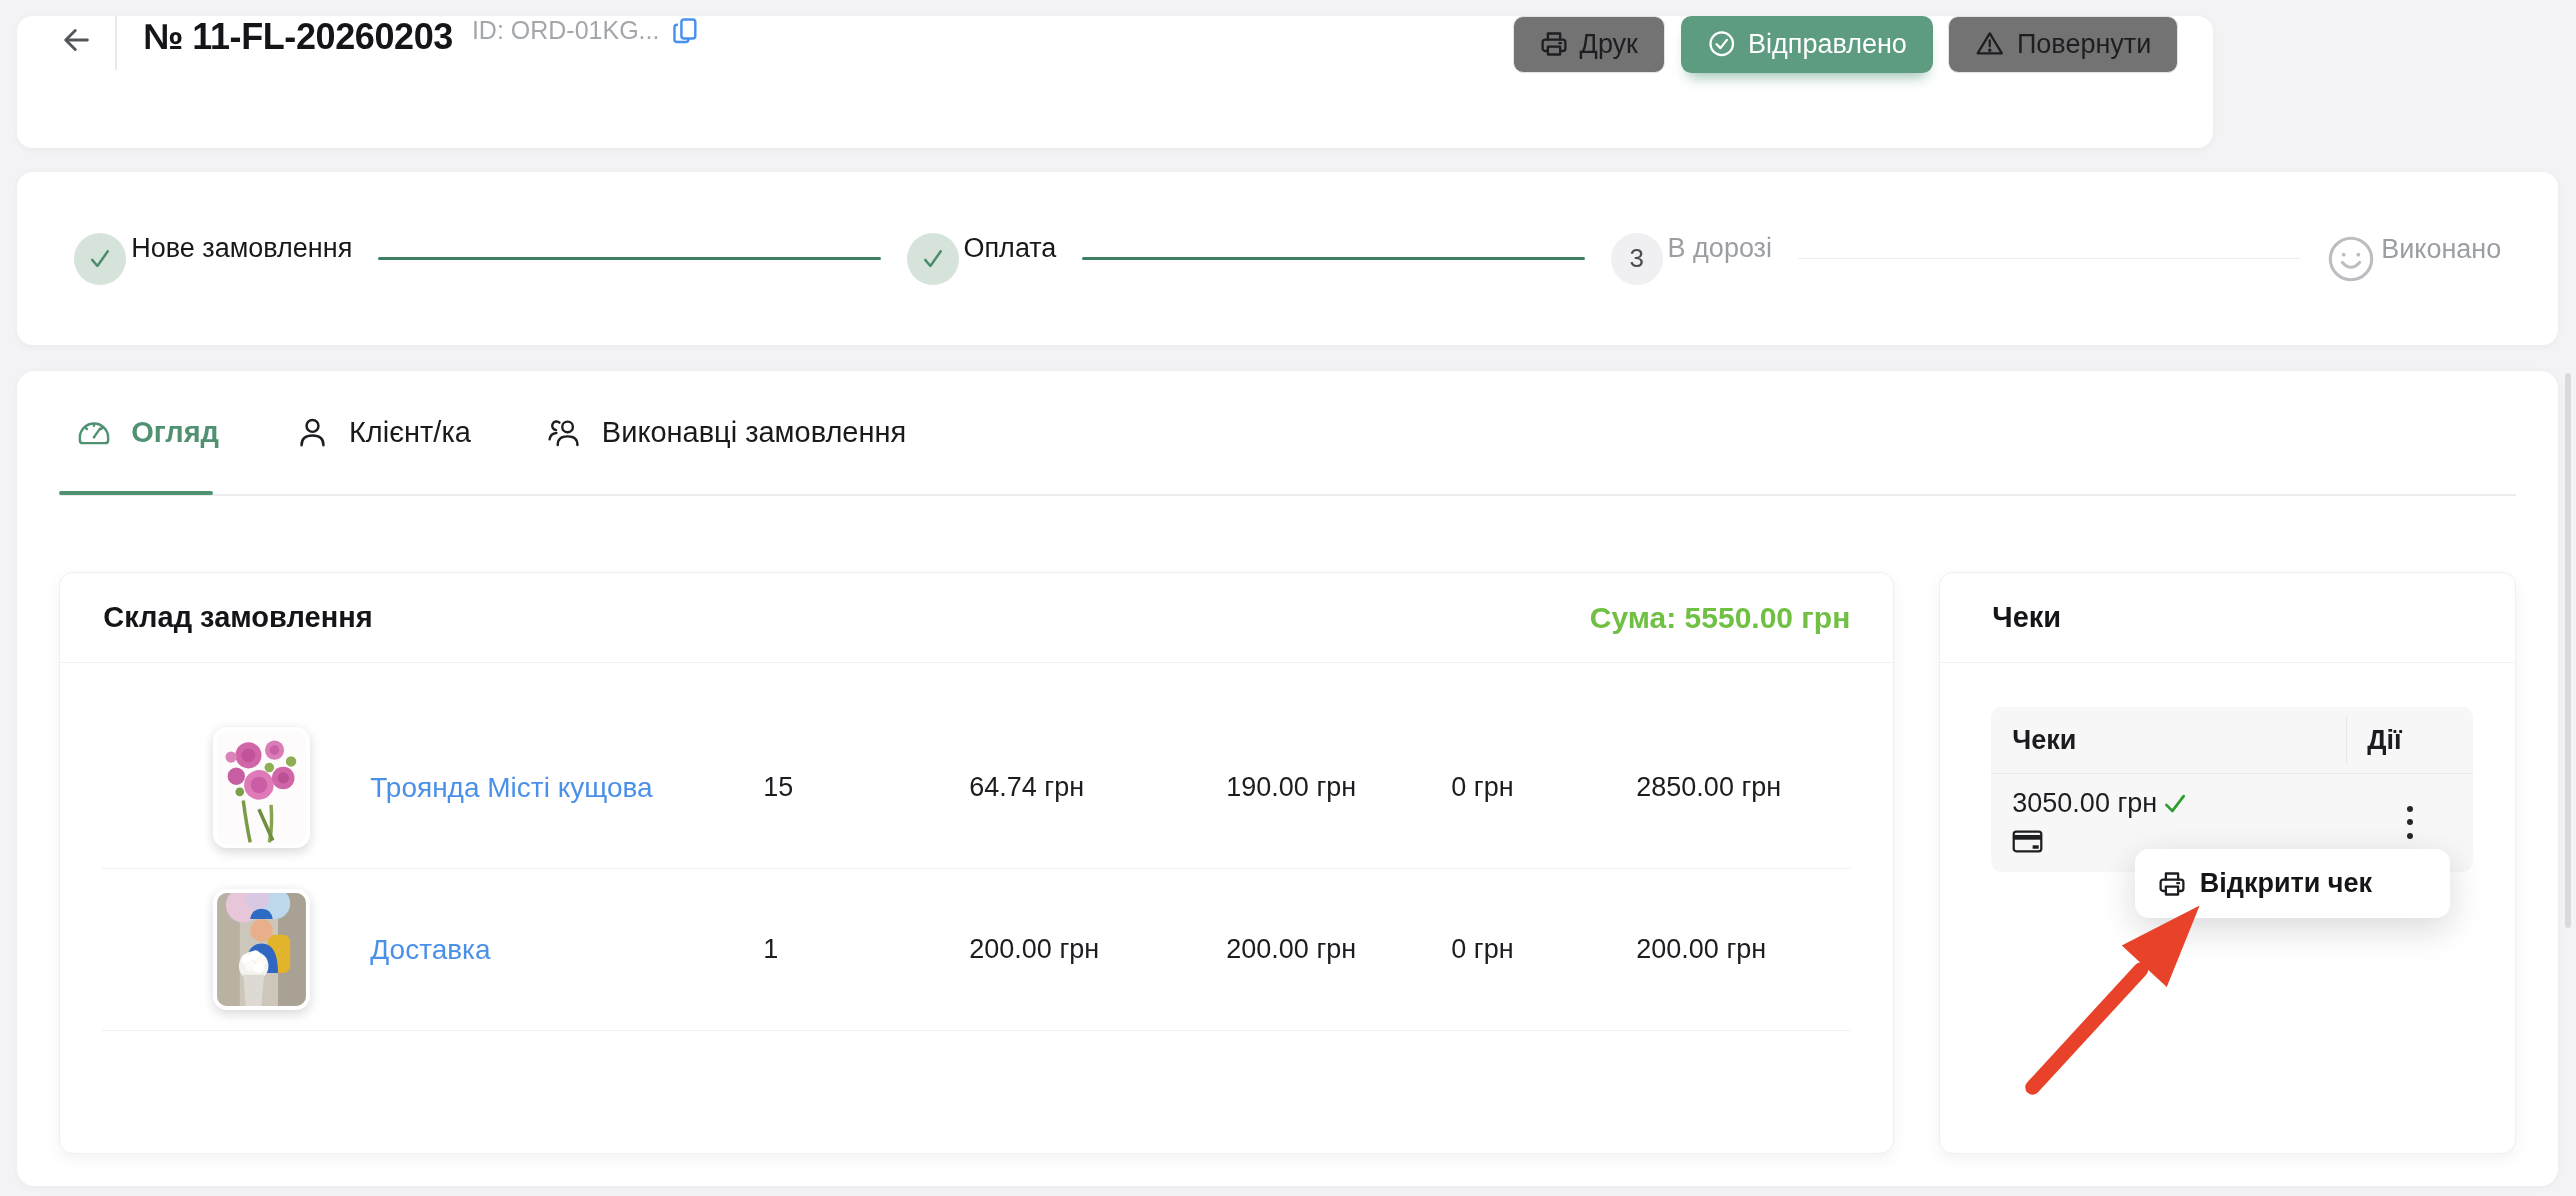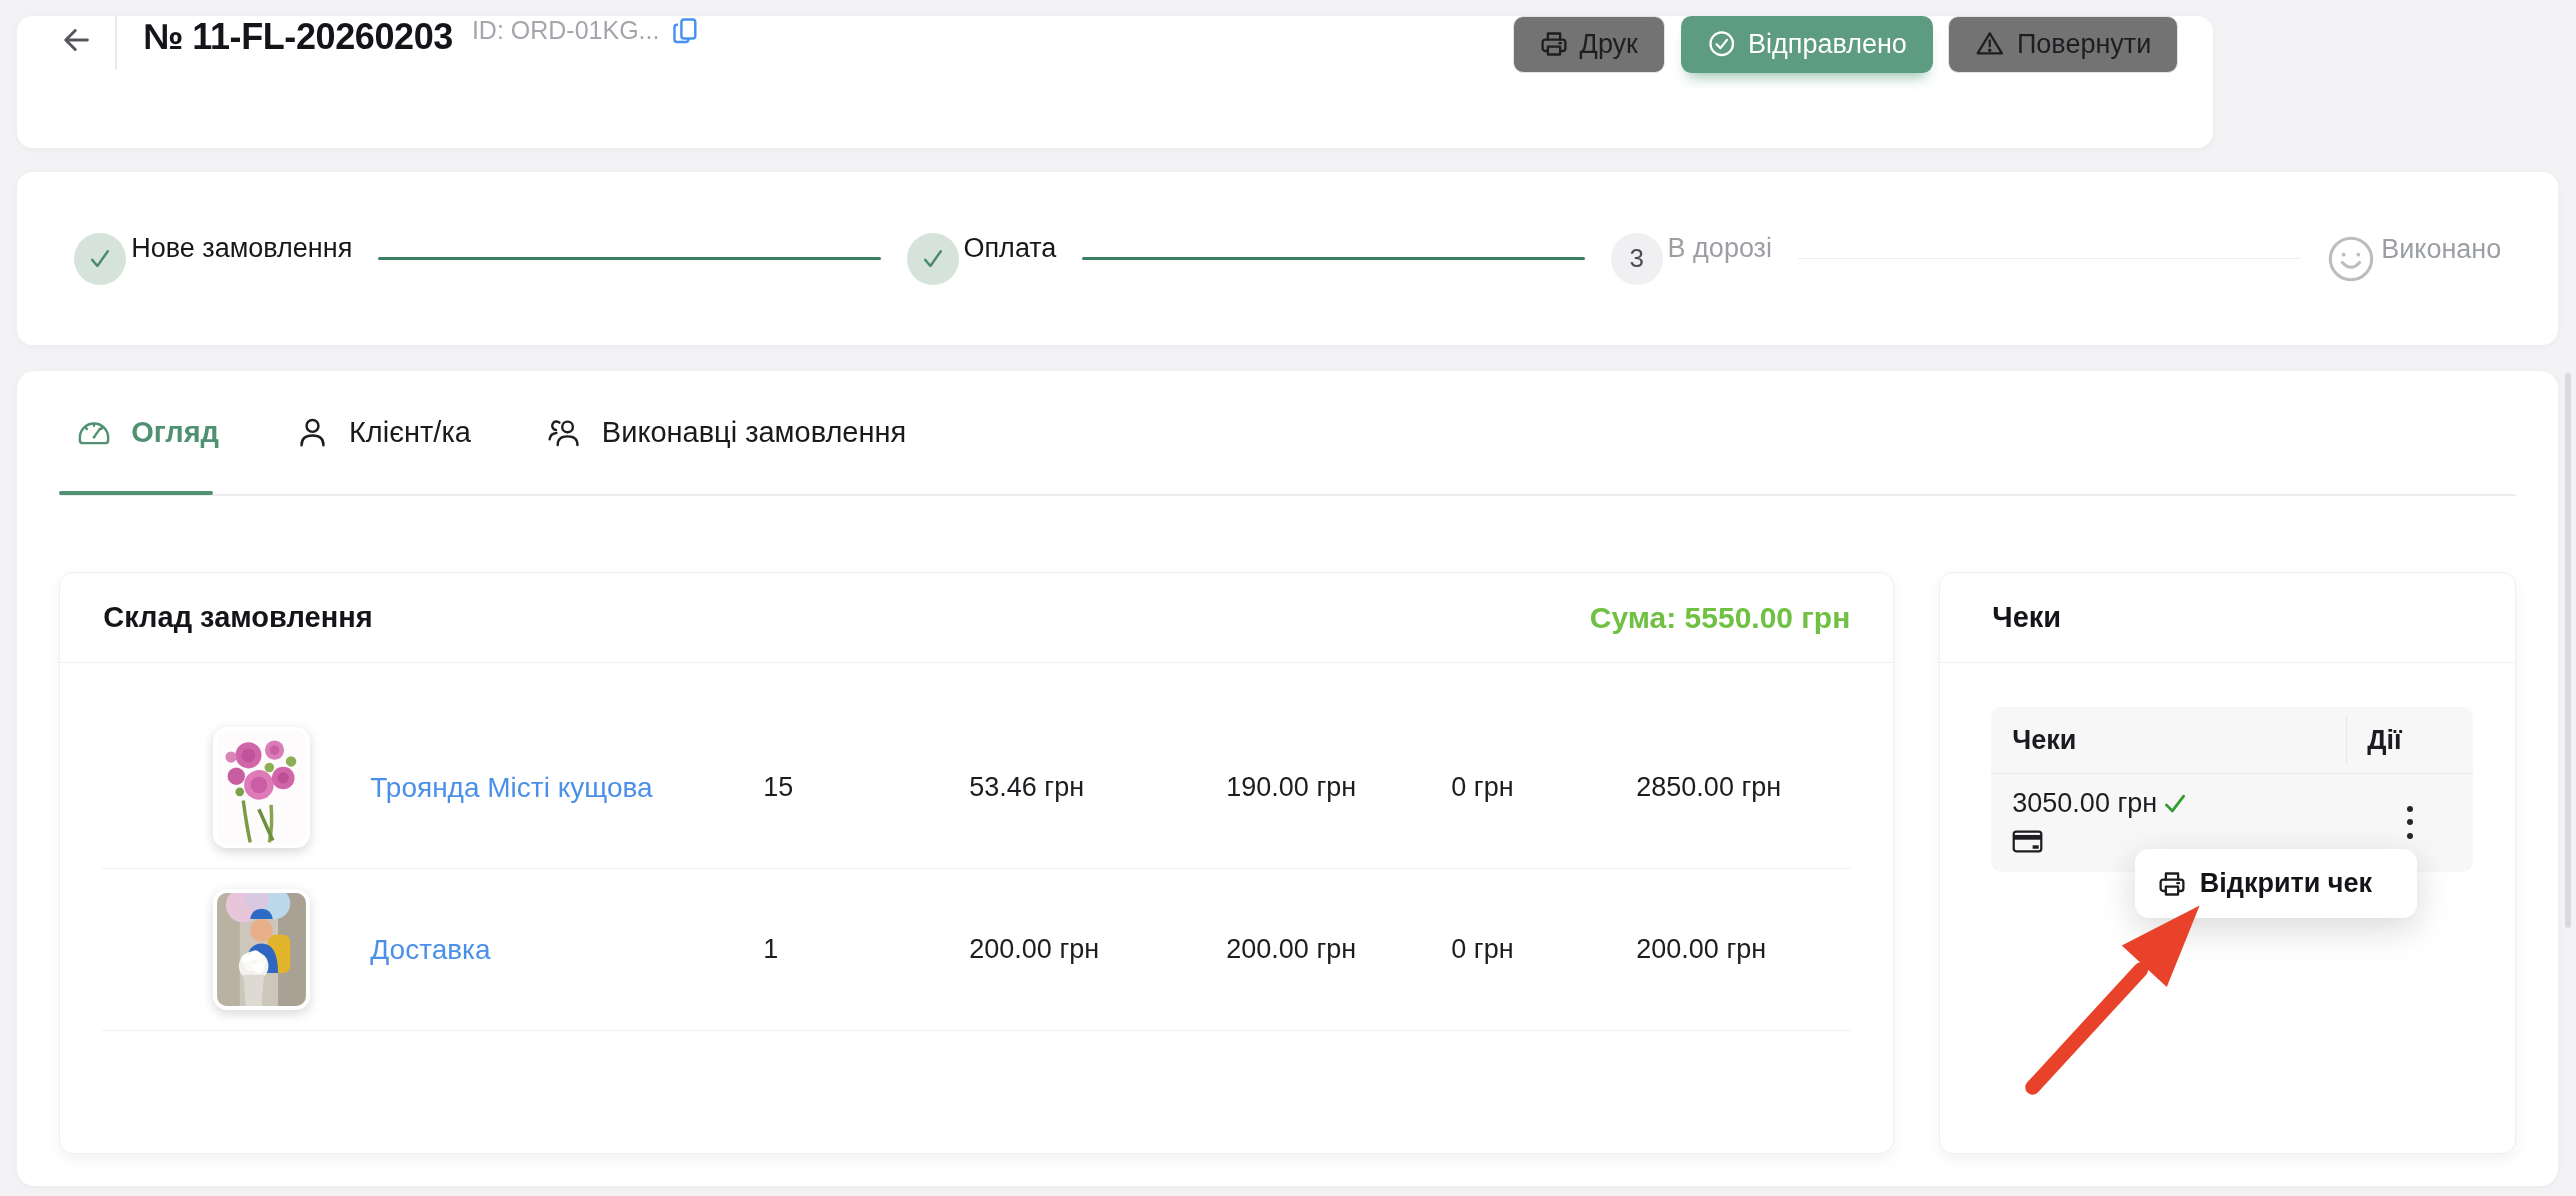--- a/index.html
+++ b/index.html
@@ -80,21 +80,21 @@
   .r-head .th { font-size:27px; font-weight:600; color:#1b1c1f; padding-left:21px; position:relative; }
   .r-head .th.sep::before { content:""; position:absolute; left:0; top:-8.7px; bottom:-8.7px; width:0.9px; background:#e7e8ea; }
   .r-row { display:grid; grid-template-columns:355px 1fr; background:#f7f7f8; border-top:0.9px solid #e9eaec;
     padding:14px 0 15.6px 0; align-items:center; }
   .r-amount { display:flex; align-items:center; gap:5.2px; padding-left:21px; font-size:27px; color:#1c1d20; }
   .r-method { padding-left:21px; margin-top:8.7px; }
   .kebab-btn { justify-self:center; display:flex; flex-direction:column; gap:7.8px; padding:8.7px; cursor:pointer; }
   .kebab-btn i { width:6px; height:6px; border-radius:50%; background:#26272b; }
 
   
-  #receipt-menu { position:absolute; left:2118px; top:478px; width:282px; height:69px;
+  #receipt-menu { position:absolute; left:2118px; top:478px; width:315px; height:69px;
     background:#fff; border-radius:14px; box-shadow:0 10.4px 35px rgba(20,20,30,0.16);
     display:flex; align-items:center; gap:14px; padding:0 22.5px; z-index:6; cursor:pointer; }
   #receipt-menu span { font-size:27px; font-weight:600; color:#141519; }
   #annotation-arrow { position:absolute; left:1994px; top:500px; z-index:7; pointer-events:none; }
 
   #scrollbar-thumb { position:absolute; right:5.2px; top:373px; width:6px; height:555px;
     border-radius:3.5px; background:#dadadd; }
 </style>
 </head>
 <body>
@@ -237,21 +237,21 @@
               <circle cx="76" cy="54" r="13" fill="#d066a8"></circle>
                 <circle cx="76" cy="54" r="6.5" fill="#bd4f95"></circle>
               <circle cx="16" cy="30" r="6.5" fill="#db84ba"></circle>
               <circle cx="85" cy="35" r="6" fill="#8faf55"></circle>
               <circle cx="60" cy="42" r="5.5" fill="#8faf55"></circle>
               <circle cx="26" cy="70" r="5" fill="#7ba048"></circle>
             </svg>
           </div>
           <div class="cell link">Троянда Місті кущова</div>
           <div class="cell">15</div>
-          <div class="cell">53.46 грн</div>
+          <div class="cell">64.74 грн</div>
           <div class="cell">190.00 грн</div>
           <div class="cell">0 грн</div>
           <div class="cell">2850.00 грн</div>
         </div>
 
         <div class="t-row">
           <div class="prod-img">
             <svg viewBox="0 0 102 130">
               <rect width="102" height="130" fill="#cdc6ba"></rect>
               <rect x="0" y="0" width="26" height="130" fill="#b9b1a2"></rect>

